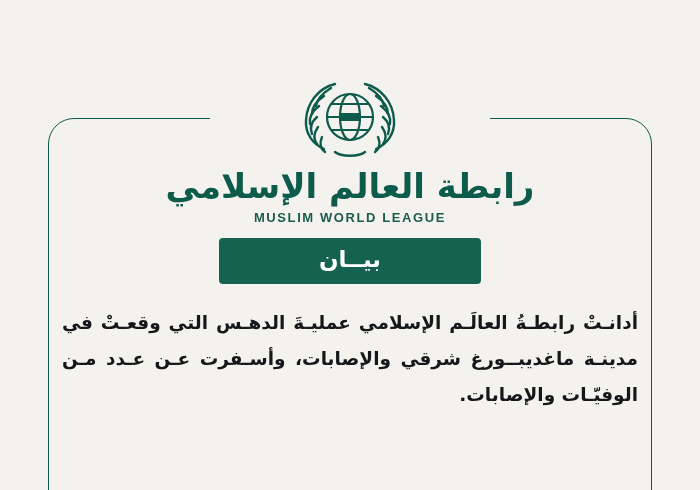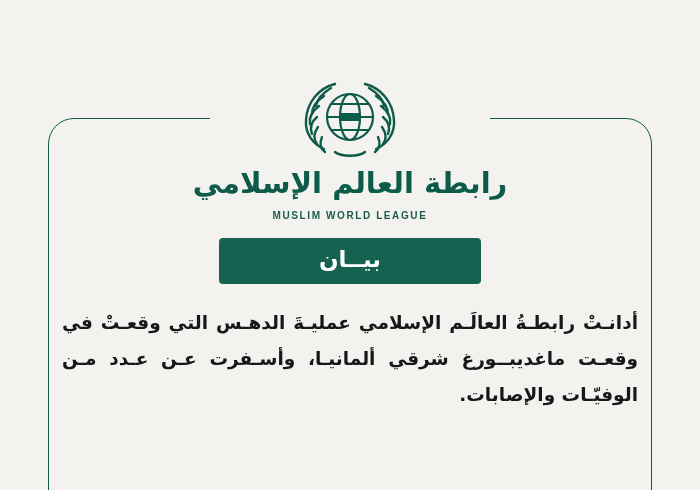--- a/index.html
+++ b/index.html
@@ -61,33 +61,33 @@
   .emblem svg { display: inline-block; }
 
   
   .wordmark {
     position: absolute;
     top: 166px;
     left: 0;
     right: 0;
     text-align: center;
     color: #0d5b4a;
-    font-size: 29px;
+    font-size: 34px;
     font-weight: bold;
     letter-spacing: 0px;
     direction: rtl;
   }
   .wordmark-en {
     position: absolute;
     top: 210px;
     left: 0;
     right: 0;
     text-align: center;
     color: #1b5c4c;
-    font-size: 10px;
+    font-size: 13px;
     font-weight: bold;
     letter-spacing: 1.6px;
     direction: ltr;
     font-family: "Liberation Sans", sans-serif;
   }
 
   
   .ribbon-wrap {
     position: absolute;
     top: 238px;
@@ -181,18 +181,18 @@
     <div class="wordmark">رابطة العالم الإسلامي</div>
 
     <div class="wordmark-en">MUSLIM WORLD LEAGUE</div>
 
     <div class="ribbon-wrap">
       <div class="ribbon">بيــان</div>
     </div>
 
     <div class="body-area">
 
-      <p class="para">أدانـتْ رابطـةُ العالَـم الإسلامي عمليـةَ الدهـس التي وقعـتْ في وقعـت ماغديبــورغ شرقي ألمانيـا، وأسـفرت عـن عـدد مـن الوفيّـات والإصابات.</p>
+      <p class="para">أدانـتْ رابطـةُ العالَـم الإسلامي عمليـةَ الدهـس التي وقعـتْ في مدينـة ماغديبــورغ شرقي والإصابات، وأسـفرت عـن عـدد مـن الوفيّـات والإصابات.</p>
 
     </div>
 
   </div>
 </div>
 
 </body></html>

